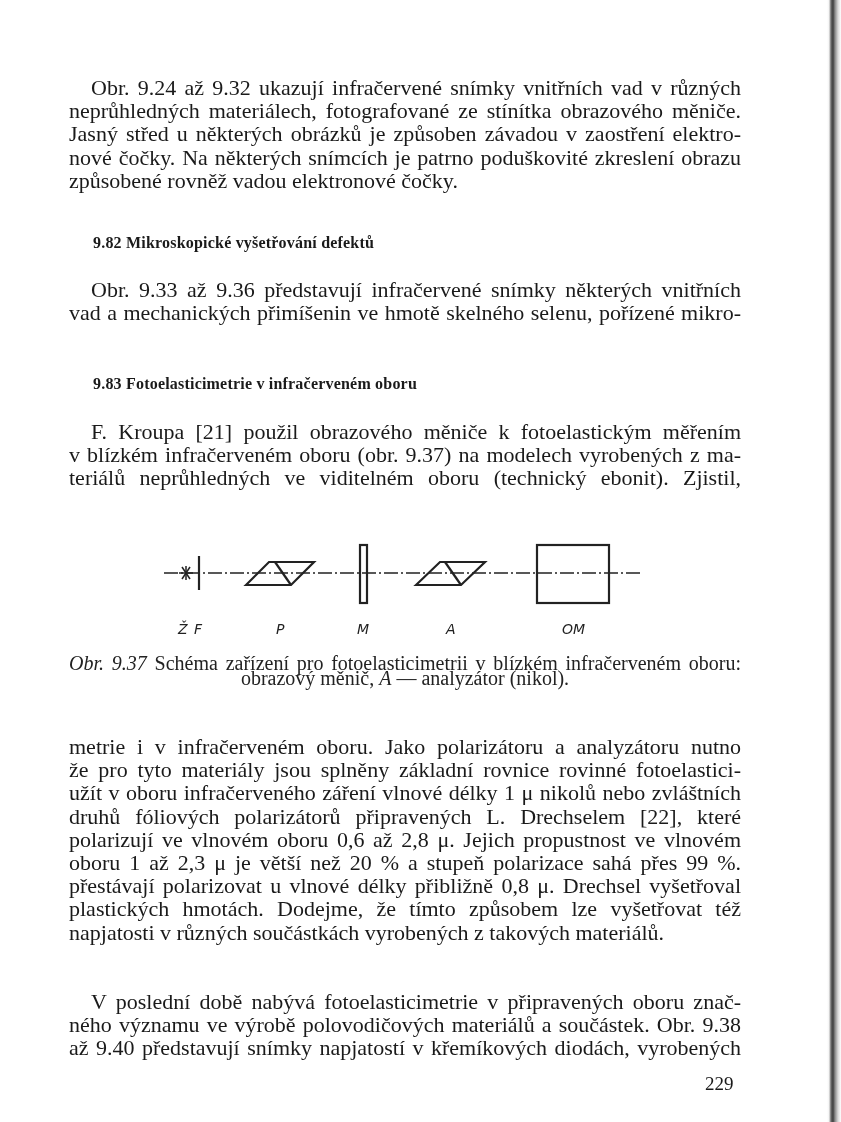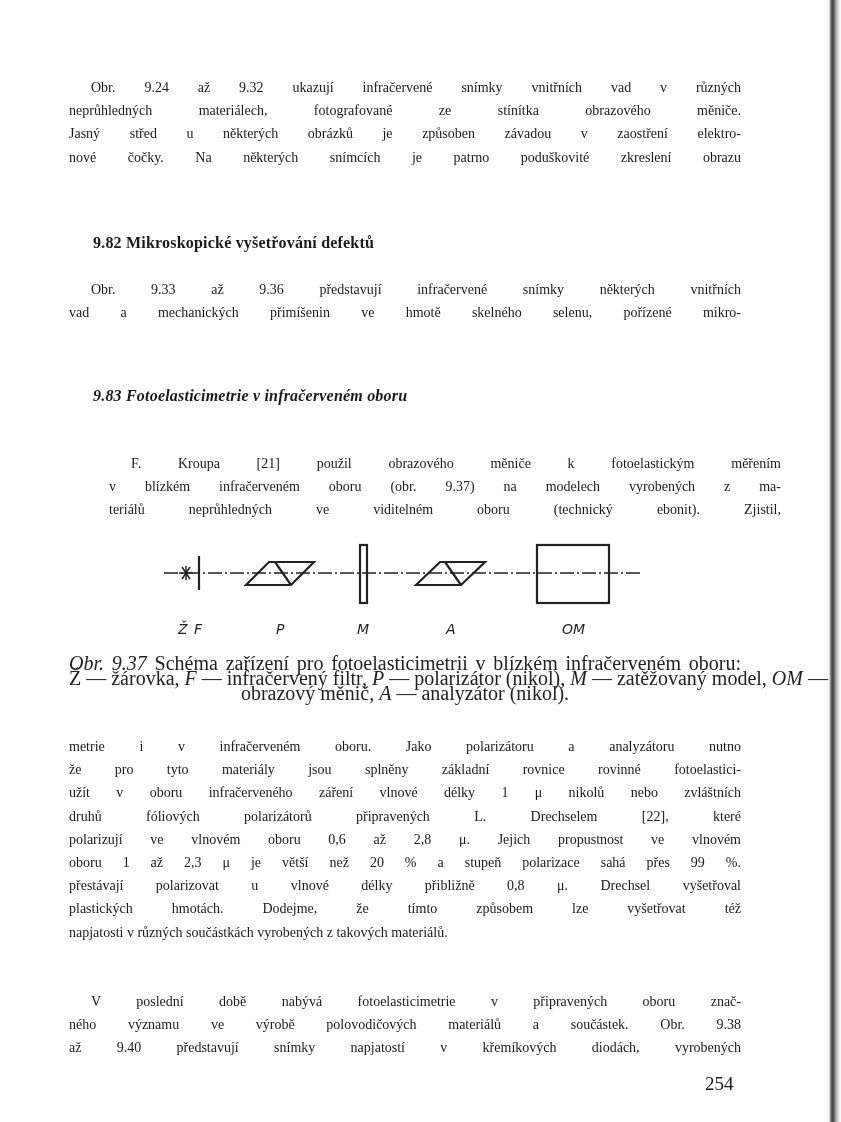--- a/index.html
+++ b/index.html
@@ -3,21 +3,21 @@
 <meta charset="utf-8">
 <style>
   html, body { margin: 0; padding: 0; }
   body {
     width: 841px; height: 1122px; background: #ffffff; position: relative; overflow: hidden;
     font-family: "DejaVu Serif", "Liberation Serif", serif; color: #1a1a1a;
   }
   .edge { position: absolute; top: 0; right: 0; width: 14px; height: 1122px;
     background: linear-gradient(to right, #ffffff 0px, #f4f4f4 2px, #6a6a6a 4px, #3e3e3e 6px, #8a8a8a 8px, #d8d8d8 11px, #ffffff 14px); }
   .page { position: absolute; left: 69px; top: 76px; width: 672px; }
-  .para { font-family: "Liberation Serif", serif; font-size: 14px; line-height: 23.2px; text-align: justify; margin: 0; }
+  .para { font-family: "Liberation Serif", serif; font-size: 22px; line-height: 23.2px; text-align: justify; margin: 0; }
   .para .line { display: block; text-align: justify; text-align-last: justify; white-space: nowrap; height: 23.2px; }
   .para .line.last { text-align-last: left; }
   .indent { padding-left: 22px; }
   .heading { font-family: "Liberation Serif", serif; font-weight: bold; font-size: 16px; letter-spacing: 0.2px; margin: 0; padding-left: 24px; }
   .caption { font-family: "Liberation Serif", serif; font-size: 20px; line-height: 15px; color: #222; }
   .caption .line { display: block; text-align: justify; text-align-last: justify; white-space: nowrap; }
   .caption .line.center { text-align: right; text-align-last: center; }
   .caption em { font-style: italic; }
   .pagenum { position: absolute; left: 705px; top: 1073px; font-family: "Liberation Serif", serif; font-size: 19px; }
   svg text { font-family: "DejaVu Sans", sans-serif; font-style: italic; }
@@ -27,32 +27,33 @@
 
 <div class="edge"></div>
 
 <div class="page">
 
   <div class="para" style="position:absolute; top:0; width:672px;">
     <span class="line indent">Obr. 9.24 až 9.32 ukazují infračervené snímky vnitřních vad v různých</span>
     <span class="line">neprůhledných materiálech, fotografované ze stínítka obrazového měniče.</span>
     <span class="line">Jasný střed u některých obrázků je způsoben závadou v zaostření elektro-</span>
     <span class="line">nové čočky. Na některých snímcích je patrno poduškovité zkreslení obrazu</span>
+    <span class="line last">způsobené rovněž vadou elektronové čočky.</span>
   </div>
 
   <h2 class="heading" style="position:absolute; top:158px;">9.82 Mikroskopické vyšetřování defektů</h2>
 
   <div class="para" style="position:absolute; top:202px; width:672px;">
     <span class="line indent">Obr. 9.33 až 9.36 představují infračervené snímky některých vnitřních</span>
     <span class="line">vad a mechanických přimíšenin ve hmotě skelného selenu, pořízené mikro-</span>
   </div>
 
-  <h2 class="heading" style="position:absolute; top:311px;font-style:italic;">9.83 Fotoelasticimetrie v infračerveném oboru</h2>
+  <h2 class="heading" style="position:absolute; top:299px;">9.83 Fotoelasticimetrie v infračerveném oboru</h2>
 
-  <div class="para" style="position:absolute; top:376px; width:672px;margin-left:40px;">
+  <div class="para" style="position:absolute; top:344px; width:672px;">
     <span class="line indent">F. Kroupa [21] použil obrazového měniče k fotoelastickým měřením</span>
     <span class="line">v blízkém infračerveném oboru (obr. 9.37) na modelech vyrobených z ma-</span>
     <span class="line">teriálů neprůhledných ve viditelném oboru (technický ebonit). Zjistil,</span>
   </div>
 
   <svg style="position:absolute; left:95px; top:462px;" width="490" height="110" viewBox="0 0 490 110">
     <line x1="0" y1="35" x2="478" y2="35" stroke="#222" stroke-width="1.4" stroke-dasharray="14,3,2,3"></line>
     <g>
       <line x1="18" y1="29" x2="26" y2="41" stroke="#222" stroke-width="1.5"></line>
       <line x1="26" y1="29" x2="18" y2="41" stroke="#222" stroke-width="1.5"></line>
@@ -76,21 +77,20 @@
     <text x="193" y="96" font-size="14" fill="#222">M</text>
     <text x="282" y="96" font-size="14" fill="#222">A</text>
     <text x="398" y="96" font-size="14" fill="#222">OM</text>
   </svg>
 
   <div class="caption" style="position:absolute; top:580px; width:672px;">
     <span class="line">
       <em>Obr. 9.37</em>
       <span>Schéma zařízení pro fotoelasticimetrii v blízkém infračerveném oboru:</span>
     </span>
-    <span class="line"><span>Ž</span><span> — žárovka, </span><em>F</em><span> — infračervený filtr, </span><em>P</em><span> — polarizátor (nikol), </span><em>M</em><span> — zatěžovaný model, </span><em>OM</em><span> —</span></span>
     <span class="line center"><span>obrazový měnič, </span><em>A</em><span> — analyzátor (nikol).</span></span>
   </div>
 
   <div class="para" style="position:absolute; top:659px; width:672px;">
     <span class="line">metrie i v infračerveném oboru. Jako polarizátoru a analyzátoru nutno</span>
     <span class="line">že pro tyto materiály jsou splněny základní rovnice rovinné fotoelastici-</span>
     <span class="line">užít v oboru infračerveného záření vlnové délky 1 μ nikolů nebo zvláštních</span>
     <span class="line">druhů fóliových polarizátorů připravených L. Drechselem [22], které</span>
     <span class="line">polarizují ve vlnovém oboru 0,6 až 2,8 μ. Jejich propustnost ve vlnovém</span>
     <span class="line">oboru 1 až 2,3 μ je větší než 20 % a stupeň polarizace sahá přes 99 %.</span>
@@ -99,13 +99,13 @@
     <span class="line last">napjatosti v různých součástkách vyrobených z takových materiálů.</span>
   </div>
 
   <div class="para" style="position:absolute; top:914px; width:672px;">
     <span class="line indent">V poslední době nabývá fotoelasticimetrie v připravených oboru znač-</span>
     <span class="line">ného významu ve výrobě polovodičových materiálů a součástek. Obr. 9.38</span>
     <span class="line">až 9.40 představují snímky napjatostí v křemíkových diodách, vyrobených</span>
   </div>
 </div>
 
-<div class="pagenum">254</div>
+<div class="pagenum">229</div>
 
 </body></html>

